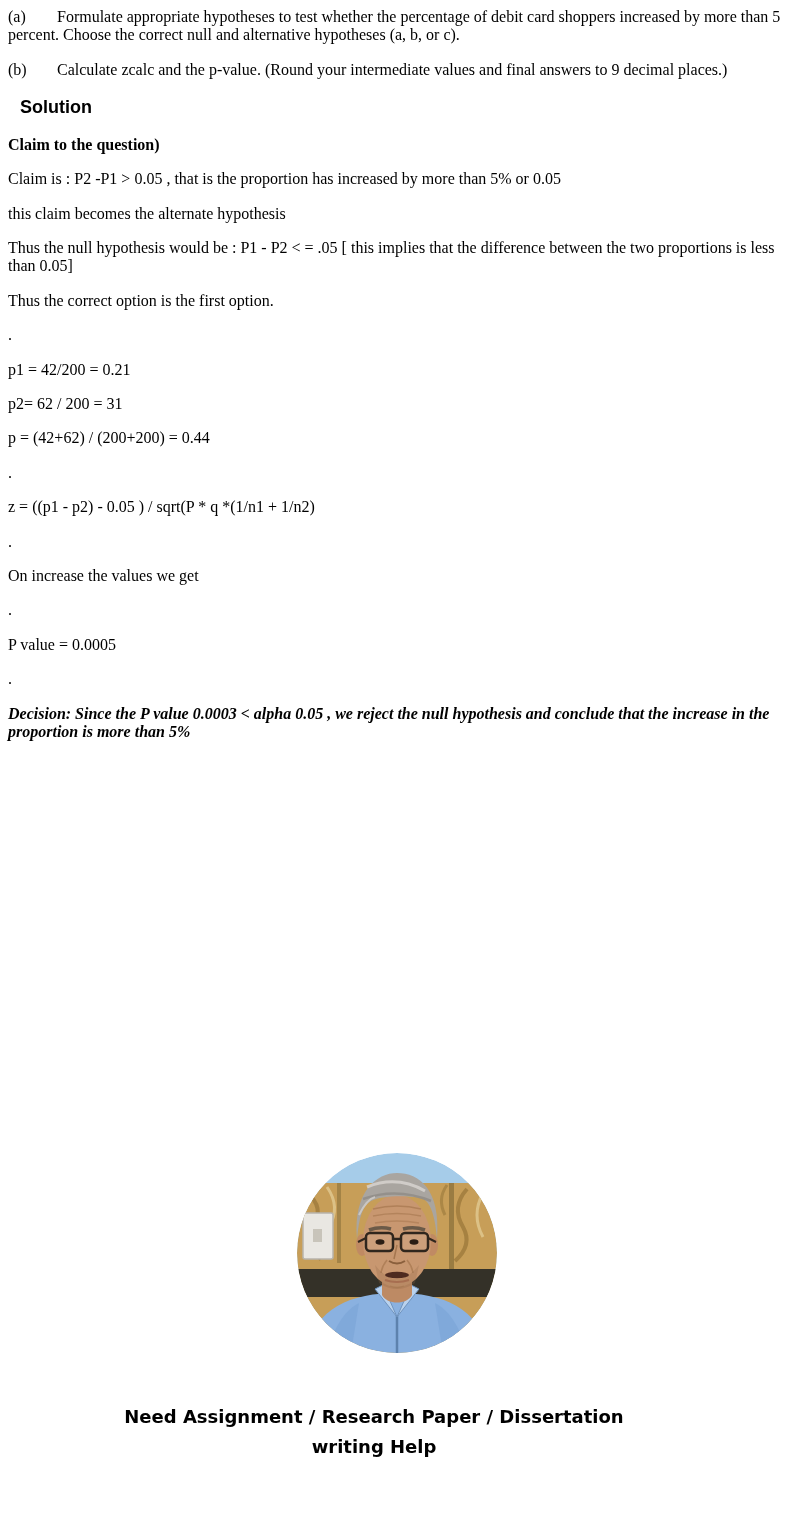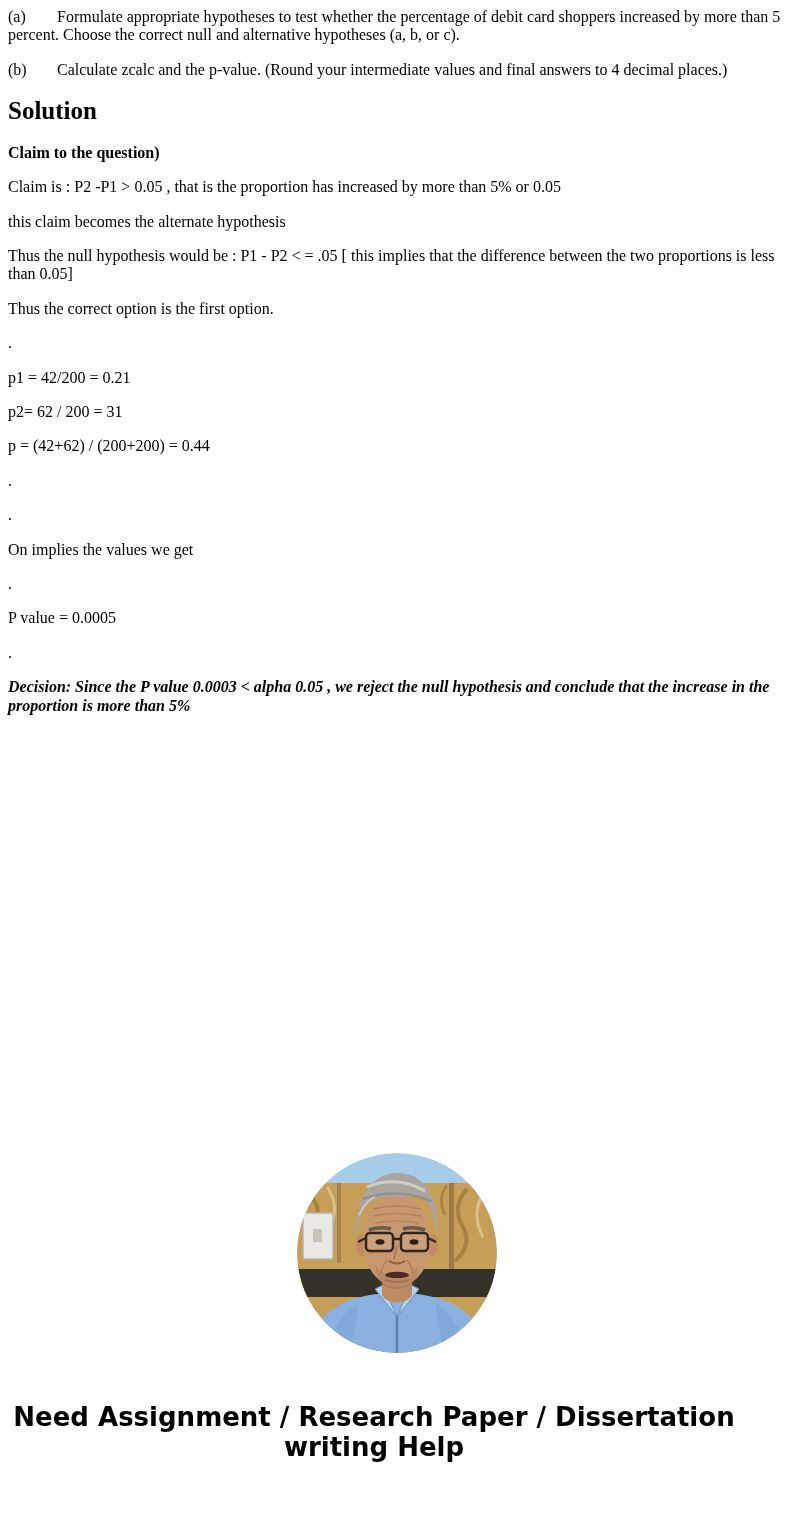--- a/index.html
+++ b/index.html
@@ -12,73 +12,74 @@
     font-family: "Liberation Serif", "DejaVu Serif", serif;
     font-size: 16px;
     line-height: 1.15;
     overflow: hidden;
   }
   .doc { padding: 8px 4px 0 8px; }
   .doc p { margin: 16px 0; }
   .doc p.first { margin-top: 0; }
   .qlabel { display: inline-block; min-width: 49px; }
   h3.sol-heading {
-    font-size: 25px;
+    font-size: 18px;
     font-weight: bold;
-    margin: 18px 0;
-    font-family: Liberation Serif, serif;
+    margin: 18px 12px;
+    font-family: Liberation Sans, sans-serif;
   }
   .b  { font-weight: bold; }
   .bi { font-weight: bold; font-style: italic; }
   .avatar-wrap {
     position: absolute;
     left: 297px;
     top: 1153px;
     width: 200px;
     height: 200px;
     border-radius: 50%;
     overflow: hidden;
   }
   .footer {
     position: absolute;
     top: 1402px;
     left: 0;
     width: 748px;
     text-align: center;
     font-family: "DejaVu Sans", "Liberation Sans", sans-serif;
     font-weight: bold;
-    font-size: 26px;
+    font-size: 18px;
     line-height: 30px;
     color: #000000;
   }
 </style>
 </head>
 <body>
 
 <div class="page">
   <div class="doc">
 
     <p class="first"><span class="qlabel">(a)</span><span>Formulate appropriate hypotheses to test whether the percentage of debit card shoppers increased by more than 5 percent. Choose the correct null and alternative hypotheses (a, b, or c).</span></p>
 
-    <p><span class="qlabel">(b)</span><span>Calculate zcalc and the p-value. (Round your intermediate values and final answers to 4 decimal places.)</span></p>
+    <p><span class="qlabel">(b)</span><span>Calculate zcalc and the p-value. (Round your intermediate values and final answers to 9 decimal places.)</span></p>
 
     <h3 class="sol-heading">Solution</h3>
 
     <p class="b">Claim to the question)</p>
     <p>Claim is : P2 -P1 &gt; 0.05 , that is the proportion has increased by more than 5% or 0.05</p>
     <p>this claim becomes the alternate hypothesis</p>
     <p>Thus the null hypothesis would be : P1 - P2 &lt; = .05 [ this implies that the difference between the two proportions is less than 0.05]</p>
     <p>Thus the correct option is the first option.</p>
     <p>.</p>
     <p>p1 = 42/200 = 0.21</p>
     <p>p2= 62 / 200 = 31</p>
     <p>p = (42+62) / (200+200) = 0.44</p>
     <p>.</p>
+    <p>z = ((p1 - p2) - 0.05 ) / sqrt(P * q *(1/n1 + 1/n2)</p>
     <p>.</p>
-    <p>On implies the values we get</p>
+    <p>On increase the values we get</p>
     <p>.</p>
     <p>P value = 0.0005</p>
     <p>.</p>
     <p class="bi">Decision: Since the P value 0.0003 &lt; alpha 0.05 , we reject the null hypothesis and conclude that the increase in the proportion is more than 5%</p>
   </div>
 
   <div class="avatar-wrap">
     <svg width="200" height="200" viewBox="0 0 200 200">
       <defs>
         <clipPath id="circ">

